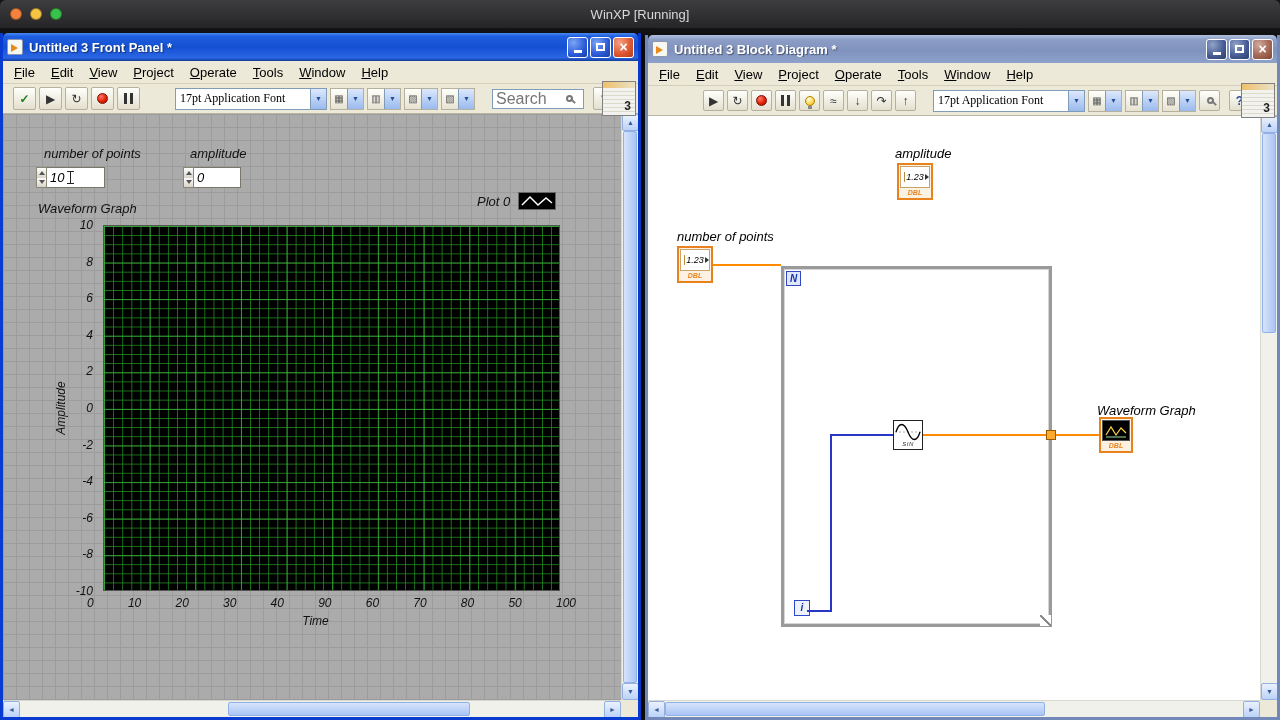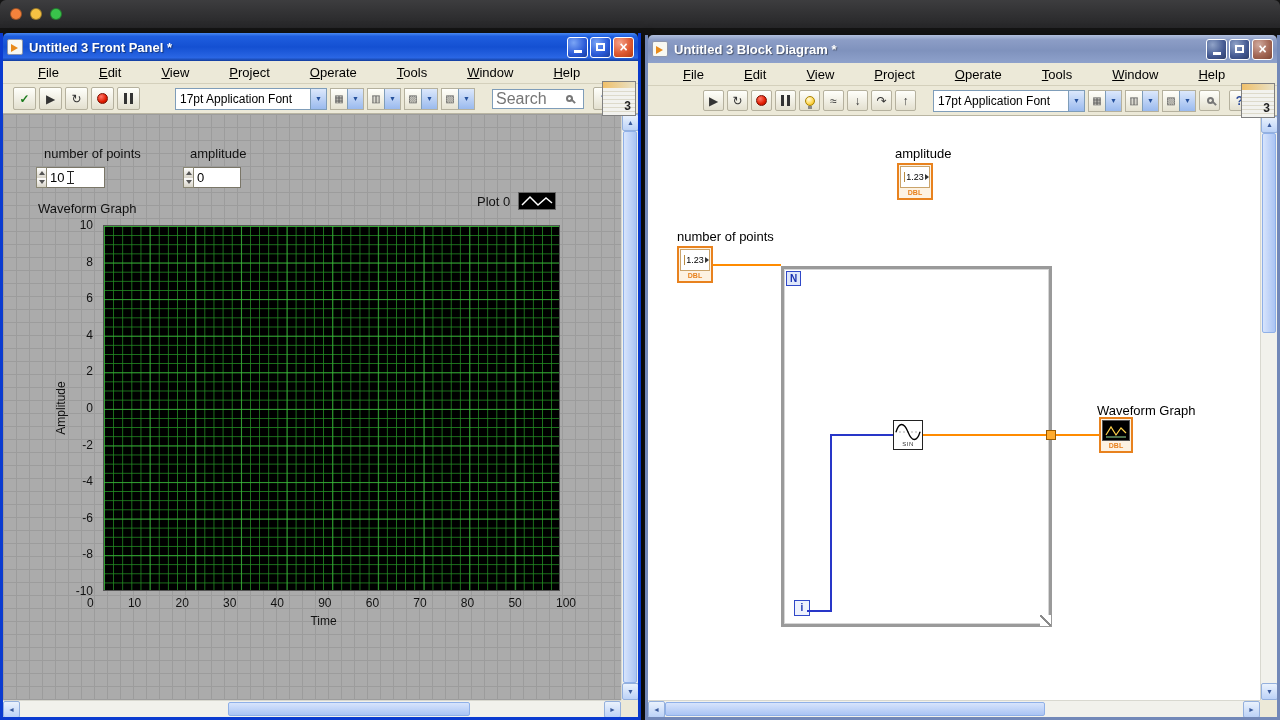--- a/index.html
+++ b/index.html
@@ -29,60 +29,60 @@
   .winbtns { display:flex; flex:none; }
   .winbtn { width:21px; height:21px; border-radius:3px; border:1px solid #fff; margin-left:2px;
     display:flex; align-items:center; justify-content:center; }
   .bmin,.bmax { background:radial-gradient(circle at 30% 25%, #7ba5f5, #2a5ad8 60%, #1b3f9e); }
   .bclose { background:radial-gradient(circle at 30% 25%, #f5a188, #df5a33 55%, #b33a12); color:#fff; font-size:14px; font-weight:bold; line-height:1; }
   .bd .winbtn { filter:saturate(.45); }
   .minbar { width:8px; height:3px; background:#fff; margin-top:9px; }
   .maxbox { width:9px; height:8px; border:2px solid #fff; }
 
   .menubar { height:23px; background:#ece9d8; display:flex; align-items:center; padding-left:3px; border-bottom:1px solid #d4d0bc; }
-  .menu-item { display:inline-block; padding:7px 8px; font-size:13px; color:#000;margin-left:24px; }
+  .menu-item { display:inline-block; padding:7px 8px; font-size:13px; color:#000; }
   .menu-item::first-letter { text-decoration:underline; }
 
   .toolbar { height:30px; background:#ece9d8; border-bottom:1px solid #b9b5a2; display:flex; align-items:center; gap:3px; }
   .fp .toolbar { padding-left:10px; }
   .bd .toolbar { padding-left:55px; }
   .tbtn { width:23px; height:23px; flex:none; border:1px solid #b5b19e; border-radius:2px;
     background:linear-gradient(#fffffb,#e3e0cf); display:flex; align-items:center; justify-content:center;
     font-size:12px; color:#333; }
   .bd .tbtn { width:21px; height:21px; }
   .check { color:#1a7a1a; font-weight:bold; }
   .abort-dot { width:11px; height:11px; border-radius:50%; border:1px solid #7a0e00;
     background:radial-gradient(circle at 35% 30%, #ff7a6a, #e11b00 60%, #9c1200); }
   .pausebars { width:9px; height:11px; border-left:3px solid #333; border-right:3px solid #333; }
   .bulb { width:10px; height:10px; border-radius:50%; border:1px solid #a98200; position:relative;
     background:radial-gradient(circle at 35% 30%, #fffbe0, #ffd54a 60%, #d8a400); }
   .bulb::after { content:""; position:absolute; left:2px; bottom:-4px; width:4px; height:3px; background:#888; }
 
   .combo { height:22px; background:#fff; border:1px solid #7f9db9; display:flex; align-items:center; flex:none; }
   .font-combo { width:152px; margin-left:32px; }
   .bd .font-combo { margin-left:14px; }
-  .combo-text { flex:1; font-size:12px; padding:0 4px; color:#000; white-space:nowrap; overflow:hidden; }
+  .combo-text { flex:1; font-size:12px; padding:0 4px; color:#000; white-space:nowrap; overflow:hidden;font-family:Liberation Serif, serif; }
   .combo-arrow { width:16px; height:100%; background:linear-gradient(#dce8fc,#9abaee); border-left:1px solid #7f9db9;
     font-size:7px; color:#24509c; display:flex; align-items:center; justify-content:center; }
   .mini { width:34px; background:linear-gradient(#fffffb,#e6e3d2); border:1px solid #b5b19e; }
   .mini-ic { flex:1; text-align:center; font-size:10px; color:#555; }
 
   .searchbox { height:20px; width:92px; margin-left:14px; background:#fff; border:1px solid #7f9db9;
     display:flex; align-items:center; padding:0 3px; flex:none; }
   .search-input { border:none; outline:none; width:68px; font-size:16px; color:#333; background:transparent; font-family:inherit; }
   .mag { width:7px; height:7px; border:2px solid #777; border-radius:50%; position:relative; margin-left:2px; flex:none; }
   .mag::after { content:""; position:absolute; width:6px; height:2px; background:#777; right:-5px; bottom:-2px; transform:rotate(45deg); }
   .helpb { margin-left:6px; font-weight:bold; color:#2a4a9a; }
 
   .vi-badge { position:absolute; top:48px; right:2px; width:34px; height:35px; border:1px solid #808080; z-index:5;
     background:repeating-linear-gradient(0deg,#f2f2ee 0 3px,#dddacb 3px 4px); }
   .vi-badge::before { content:""; position:absolute; left:0; right:0; top:0; height:6px; background:linear-gradient(90deg,#f0c06a,#e8e2c8); }
   .vi-badge-num { position:absolute; right:4px; bottom:2px; font-size:12px; font-weight:bold; color:#222; }
 
-  .content { position:absolute; left:0; right:0; top:81px; bottom:0; }
+  .content { position:absolute; left:0; right:0; top:81px; bottom:0;font-style:italic; }
 
   
   .vscroll { position:absolute; top:0; bottom:17px; right:0; width:17px; background:#f1f1ec; border-left:1px solid #d8d8d0; }
   .hscroll { position:absolute; left:0; right:17px; bottom:0; height:17px; background:#f1f1ec; border-top:1px solid #d8d8d0; }
   .sbtn { position:absolute; width:17px; height:17px; background:linear-gradient(#eaf2fd,#bcd2f7);
     border:1px solid #94b0dd; border-radius:2px; color:#3a5a9c; font-size:7px;
     display:flex; align-items:center; justify-content:center; }
   .sb-top { top:0; left:0; } .sb-bot { bottom:0; left:0; }
   .sb-left { left:0; top:0; } .sb-right { right:0; top:0; }
   .vthumb { position:absolute; left:1px; right:1px; background:linear-gradient(90deg,#d7e4fc,#aac4f4);
@@ -121,21 +121,21 @@
       linear-gradient(90deg, rgba(70,200,70,.55) 1px, transparent 1px),
       linear-gradient(rgba(35,140,35,.85) 1px, transparent 1px),
       linear-gradient(90deg, rgba(35,140,35,.85) 1px, transparent 1px);
     background-size:45.7px 36.6px, 45.7px 36.6px, 9.14px 9.15px, 9.14px 9.15px; }
   .yticks { position:absolute; left:18px; top:0; width:46px; height:380px; display:flex; flex-direction:column;
     justify-content:space-between; align-items:flex-end; font-size:12px; color:#111; padding-right:4px; }
   .xticks { position:absolute; left:54px; top:378px; width:489px; display:flex; justify-content:space-between;
     font-size:12px; color:#111; }
   .ylab { position:absolute; left:-12px; top:183px; width:80px; text-align:center; transform:rotate(-90deg);
     font-size:12px; color:#111; }
-  .xlab { position:absolute; left:62px; top:396px; width:457px; text-align:center; font-size:12px; color:#111; }
+  .xlab { position:absolute; left:54px; top:396px; width:457px; text-align:center; font-size:12px; color:#111; }
 
   
   .diagram { position:absolute; left:0; top:0; right:17px; bottom:17px; background:#fff; overflow:hidden; }
   .bd-label { position:absolute; font-size:13px; color:#000; white-space:nowrap; }
   .terminal { position:absolute; width:36px; height:37px; border:2px solid #e8821e; background:#fdf2e2;
     display:flex; flex-direction:column; }
   .term-main { flex:1; background:#fff; border:1px solid #caa36a; margin:1px 1px 0 1px;
     display:flex; align-items:center; justify-content:center; gap:1px; font-size:9px; color:#000; }
   .term-spin { width:4px; height:10px; border-right:1px solid #b88a40; }
   .term-arrow { width:0; height:0; border-top:3px solid transparent; border-bottom:3px solid transparent; border-left:4px solid #333; }
@@ -165,20 +165,21 @@
 <body>
 
 <div id="screen">
 
   <div class="vm-titlebar">
     <div class="traffic">
       <span class="tl tl-red"></span>
       <span class="tl tl-yellow"></span>
       <span class="tl tl-green"></span>
     </div>
+    <div class="vm-title">WinXP [Running]</div>
   </div>
 
   <div class="xpwin fp">
     <div class="titlebar">
       <span class="win-icon"></span>
       <span class="title-text">Untitled 3 Front Panel *</span>
       <span class="winbtns">
         <span class="winbtn bmin">
             <i class="minbar"></i>
           </span>

